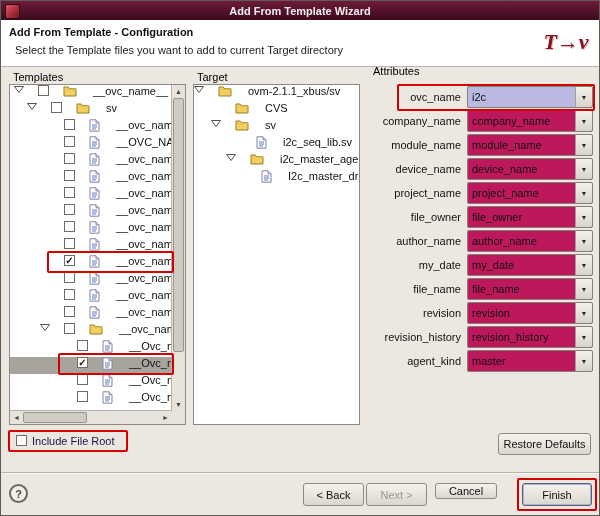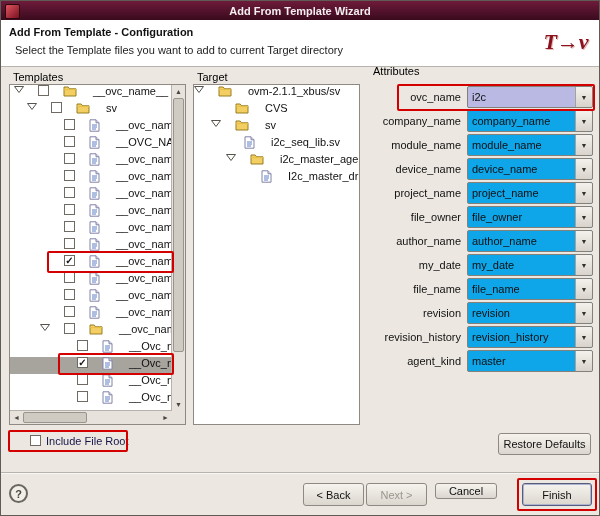--- a/index.html
+++ b/index.html
@@ -43,27 +43,27 @@
   
   .vscroll{position:absolute;top:0;right:0;width:13px;bottom:13px;background:#e7e3dc;border-left:1px solid #b6b2ab;}
   .hscroll{position:absolute;left:0;bottom:0;right:13px;height:13px;background:#e7e3dc;border-top:1px solid #b6b2ab;}
   .sb-corner{position:absolute;right:0;bottom:0;width:13px;height:13px;background:#e7e3dc;}
   .sb-btn{position:absolute;width:13px;height:13px;display:flex;align-items:center;justify-content:center;
     font-size:7px;color:#4a463f;}
   .sb-up{top:0;left:0;} .sb-down{bottom:0;left:0;} .sb-left{left:0;top:0;} .sb-right{right:0;top:0;}
   .vthumb{position:absolute;left:1px;right:1px;top:13px;height:252px;background:#cfcbc3;border:1px solid #99958e;border-radius:2px;}
   .hthumb{position:absolute;top:1px;bottom:1px;left:13px;width:62px;background:#cfcbc3;border:1px solid #99958e;border-radius:2px;}
   
-  .ifr{position:absolute;left:29px;top:434px;display:flex;align-items:flex-start;gap:5px;}
+  .ifr{position:absolute;left:15px;top:434px;display:flex;align-items:flex-start;gap:5px;}
   .ifr .lab{color:#15154a;}
   
   .attr-rows{position:absolute;left:368px;top:84px;width:224px;}
   .attr-row{display:flex;align-items:center;height:24px;}
   .attr-label{width:92px;text-align:right;padding-right:6px;flex:none;}
-  .combo{flex:1;height:20px;border:1px solid #84807a;border-radius:2px;background:#0ea5e9;
+  .combo{flex:1;height:20px;border:1px solid #84807a;border-radius:2px;background:#be185d;
     display:flex;align-items:stretch;overflow:hidden;}
   .combo-value{flex:1;display:flex;align-items:center;padding-left:4px;color:#101010;}
   .combo-value.hl{background:#b9b9e4;}
   .combo-arrow{width:16px;flex:none;border-left:1px solid #a5a19a;
     background:linear-gradient(#f4f1ec,#d8d4cc);display:flex;align-items:center;justify-content:center;
     font-size:7px;color:#33302b;}
   
   .btn{position:absolute;background:linear-gradient(#f6f3ee,#dbd7cf);border:1px solid #8e8a83;border-radius:3px;
     display:flex;align-items:center;justify-content:center;box-sizing:border-box;color:#101010;}
   .btn.disabled{color:#9b978f;}
@@ -396,21 +396,21 @@
             </svg>
           </span>
           <span class="tree-icon">
             <svg width="14" height="12" viewBox="0 0 14 12">
               <path d="M1 3.5 V2 h4.2 l1.4 1.8 H13 V11 H1 Z" fill="#f3cf63" stroke="#977f23"></path>
               <path d="M1 4.6 H13" stroke="#e9bf45" fill="none"></path>
             </svg>
           </span>
           <span class="tree-label">sv</span>
         </div>
-        <div class="tree-row" style="padding-left: 26px;">
+        <div class="tree-row" style="padding-left: 38px;">
           <span class="expander"></span>
           <span class="tree-icon">
             <svg width="11" height="13" viewBox="0 0 11 13">
               <path d="M1 .8 h6 l3 3 v8.4 H1 Z" fill="#fff" stroke="#8282a8"></path>
               <path d="M7 .8 v3 h3" fill="#d8d8ee" stroke="#8282a8"></path>
               <path d="M3 6 h5 M3 8 h5 M3 10 h4" stroke="#4a6fbf" stroke-width="0.9"></path>
             </svg>
           </span>
           <span class="tree-label">i2c_seq_lib.sv</span>
         </div>

